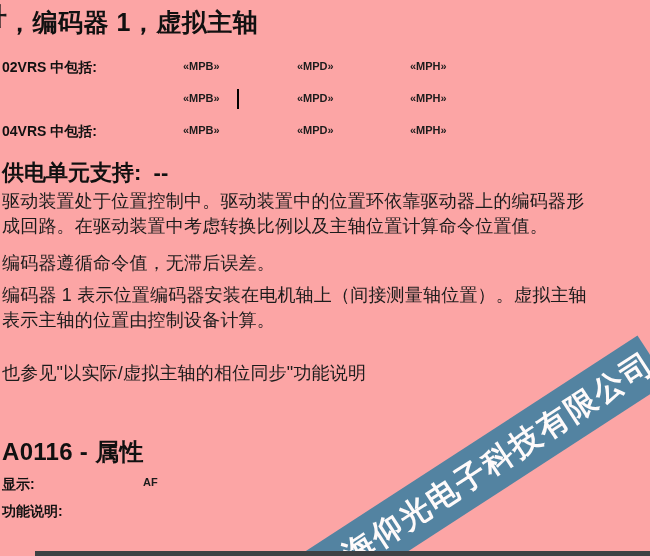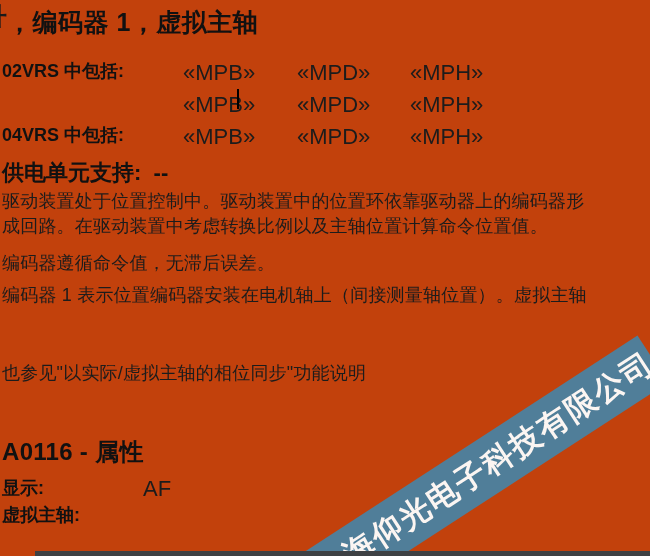--- a/index.html
+++ b/index.html
@@ -2,43 +2,43 @@
 <html><head>
 <meta charset="utf-8">
 <style>
   html, body { margin: 0; padding: 0; }
   body { background: #ffffff; }
   #page {
     position: relative;
     width: 650px;
     height: 556px;
     overflow: hidden;
-    background: #c2410c;
+    background: #fca5a5;
     font-family: "Liberation Sans", "DejaVu Sans", sans-serif;
     color: #1a1a1a;
   }
   .abs { position: absolute; white-space: nowrap; }
 
   
   .frag {
     left: 0; top: 11;
     width: 7px; height: 28px;
     overflow: hidden;
     direction: rtl;
     font-size: 25px; font-weight: 700; color: #1a1a1a;
   }
 
   .h1 {
     left: 7px; top: 6px;
     font-size: 25px; font-weight: 700; color: #111111;
     letter-spacing: 0.5px;
   }
 
-  .row-label { font-size: 18px; font-weight: 700; color: #111111; }
-  .row-val   { font-size: 22px; font-weight: 400; color: #1c1c1c; }
+  .row-label { font-size: 14px; font-weight: 700; color: #111111; }
+  .row-val   { font-size: 11px; font-weight: 700; color: #1c1c1c; }
 
   .body-line { font-size: 18px; font-weight: 400; color: #1c1c1c; letter-spacing: 0.2px; }
   .bold-line { font-size: 22px; font-weight: 700; color: #111111; }
 
   .h2 {
     left: 2px; top: 436px;
     font-size: 24px; font-weight: 700; color: #111111;
     letter-spacing: 0.3px;
   }
 
@@ -96,27 +96,28 @@
   <div class="abs bold-line" style="left:2px; top:158px">
     <span>供电单元支持:</span>&nbsp;&nbsp;<span>--</span>
   </div>
 
   <div class="abs body-line" style="left:2px; top:189px">驱动装置处于位置控制中。驱动装置中的位置环依靠驱动器上的编码器形</div>
   <div class="abs body-line" style="left:2px; top:214px">成回路。在驱动装置中考虑转换比例以及主轴位置计算命令位置值。</div>
 
   <div class="abs body-line" style="left:2px; top:251px">编码器遵循命令值，无滞后误差。</div>
 
   <div class="abs body-line" style="left:2px; top:283px">编码器 1 表示位置编码器安装在电机轴上（间接测量轴位置）。虚拟主轴</div>
+  <div class="abs body-line" style="left:2px; top:308px">表示主轴的位置由控制设备计算。</div>
 
   <div class="abs body-line" style="left:2px; top:361px">也参见"以实际/虚拟主轴的相位同步"功能说明</div>
 
   <div class="abs h2">A0116 - 属性</div>
 
   <div class="abs row-label" style="left:2px; top:476px">显示:</div>
   <div class="abs row-val" style="left:143px; top:476px">AF</div>
 
-  <div class="abs row-label" style="left:2px; top:503px">虚拟主轴:</div>
+  <div class="abs row-label" style="left:2px; top:503px">功能说明:</div>
 
   <div class="ribbon">上海仰光电子科技有限公司</div>
 
   <div class="bottom-bar"></div>
 
 </div>
 
 </body></html>

